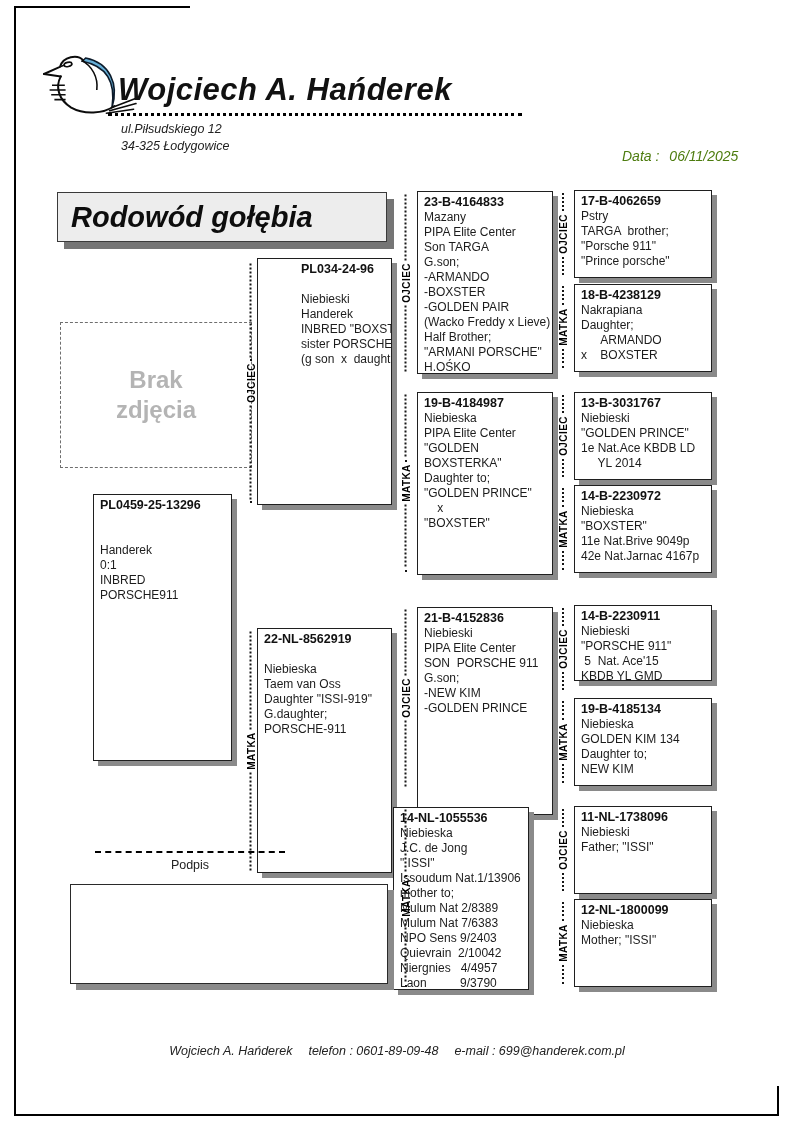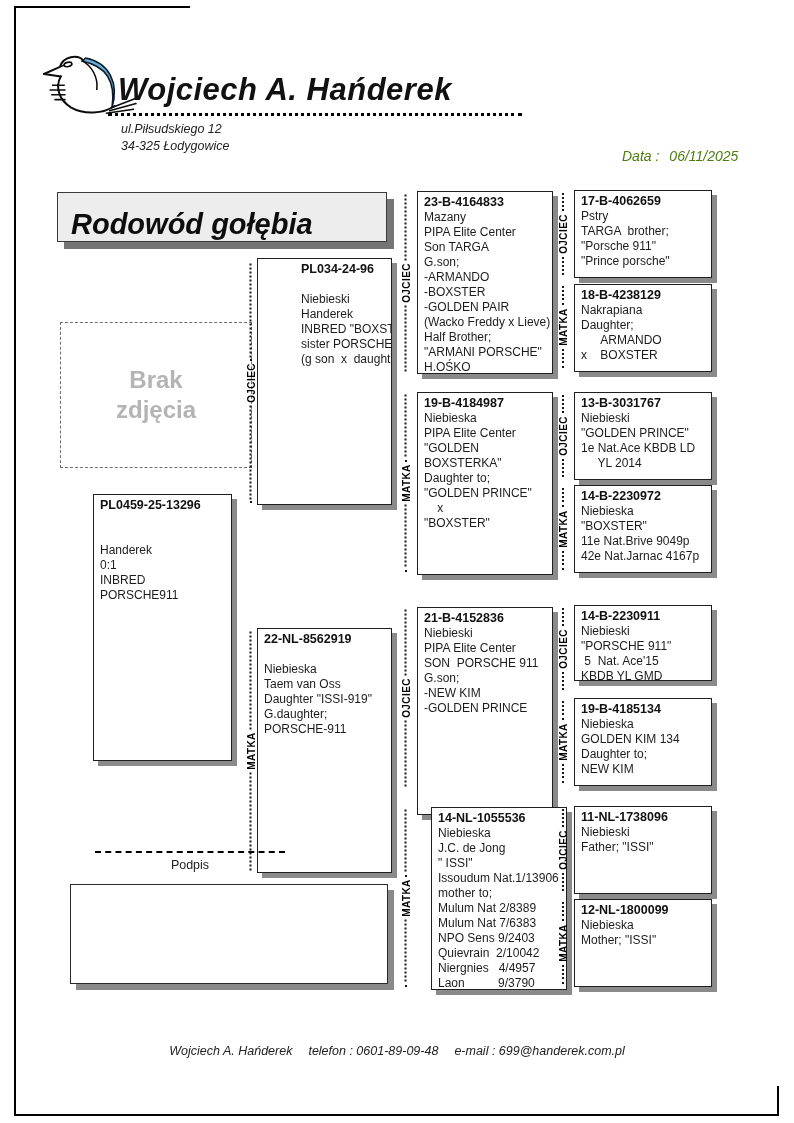--- a/index.html
+++ b/index.html
@@ -11,21 +11,21 @@
   
   #breeder-name{position:absolute;left:118px;top:72px;font-size:31px;font-weight:bold;font-style:italic;letter-spacing:.5px;white-space:nowrap;}
   #head-dotted{position:absolute;left:108px;top:113px;width:414px;height:0;border-top:3px dotted #000;}
   #address{position:absolute;left:121px;top:121px;font-style:italic;font-size:12.5px;line-height:17px;color:#222;}
   #date-row{position:absolute;left:622px;top:148px;font-style:italic;font-size:14px;color:#4d7c0f;white-space:nowrap;}
   #date-row .dl{margin-right:10px;}
   
   #title-box{
     position:absolute;left:57px;top:192px;width:330px;height:50px;background:#ededed;
     border:1px solid #3a3a3a;box-shadow:7px 7px 0 #757575;
-    display:flex;align-items:flex-end;padding-left:13px;box-sizing:border-box;
+    display:flex;align-items:center;padding-left:13px;box-sizing:border-box;
   }
   #title-box .t{font-size:29px;font-weight:bold;font-style:italic;color:#0d0d0d;}
   
   #photo-box{
     position:absolute;left:60px;top:322px;width:192px;height:146px;border:1px dashed #6e6e6e;
     display:flex;align-items:center;justify-content:center;text-align:center;box-sizing:border-box;
   }
   #photo-box .p{font-size:24px;font-weight:bold;color:#b4b4b4;line-height:1.25;}
   
   .pbox{
@@ -150,21 +150,21 @@
   </div>
   <div class="pbox" style="left:417px;top:607px;width:136px;height:208px;">
     <div class="pid">21-B-4152836</div>
     <div class="pbody">Niebieski
 PIPA Elite Center
 SON  PORSCHE 911
 G.son;
 -NEW KIM
 -GOLDEN PRINCE</div>
   </div>
-  <div class="pbox" style="left:431px;top:807px;width:136px;height:183px;">
+  <div class="pbox" style="left:393px;top:807px;width:136px;height:183px;">
     <div class="pid">14-NL-1055536</div>
     <div class="pbody">Niebieska
 J.C. de Jong
 " ISSI"
 Issoudum Nat.1/13906
 mother to;
 Mulum Nat 2/8389
 Mulum Nat 7/6383
 NPO Sens 9/2403
 Quievrain  2/10042

